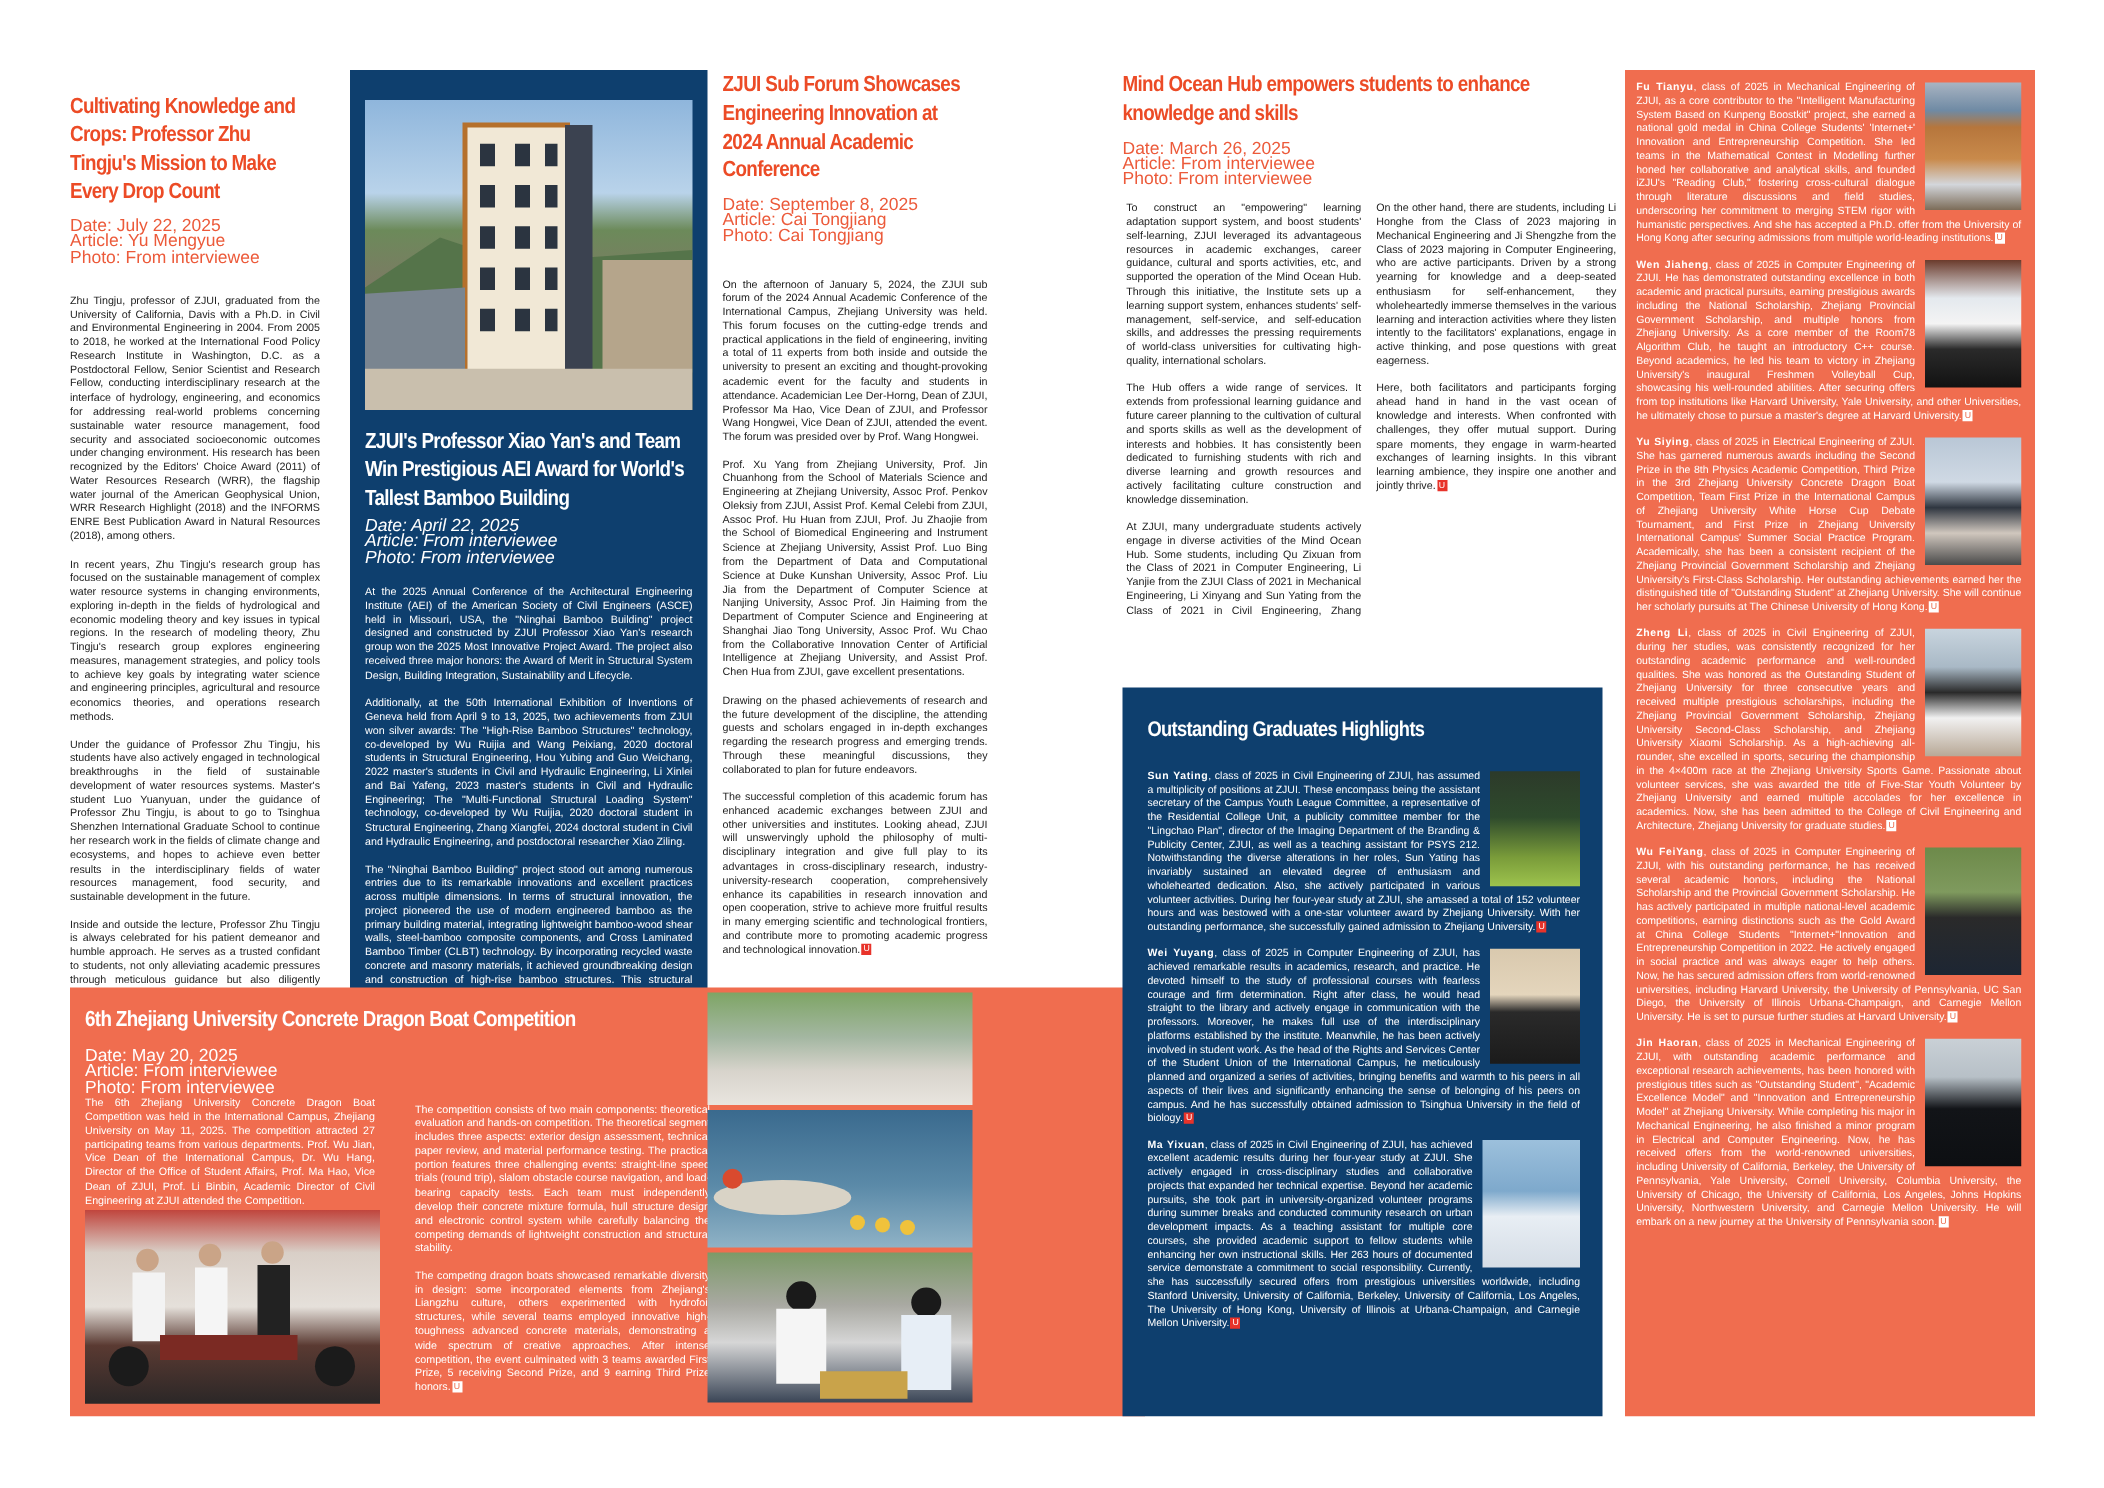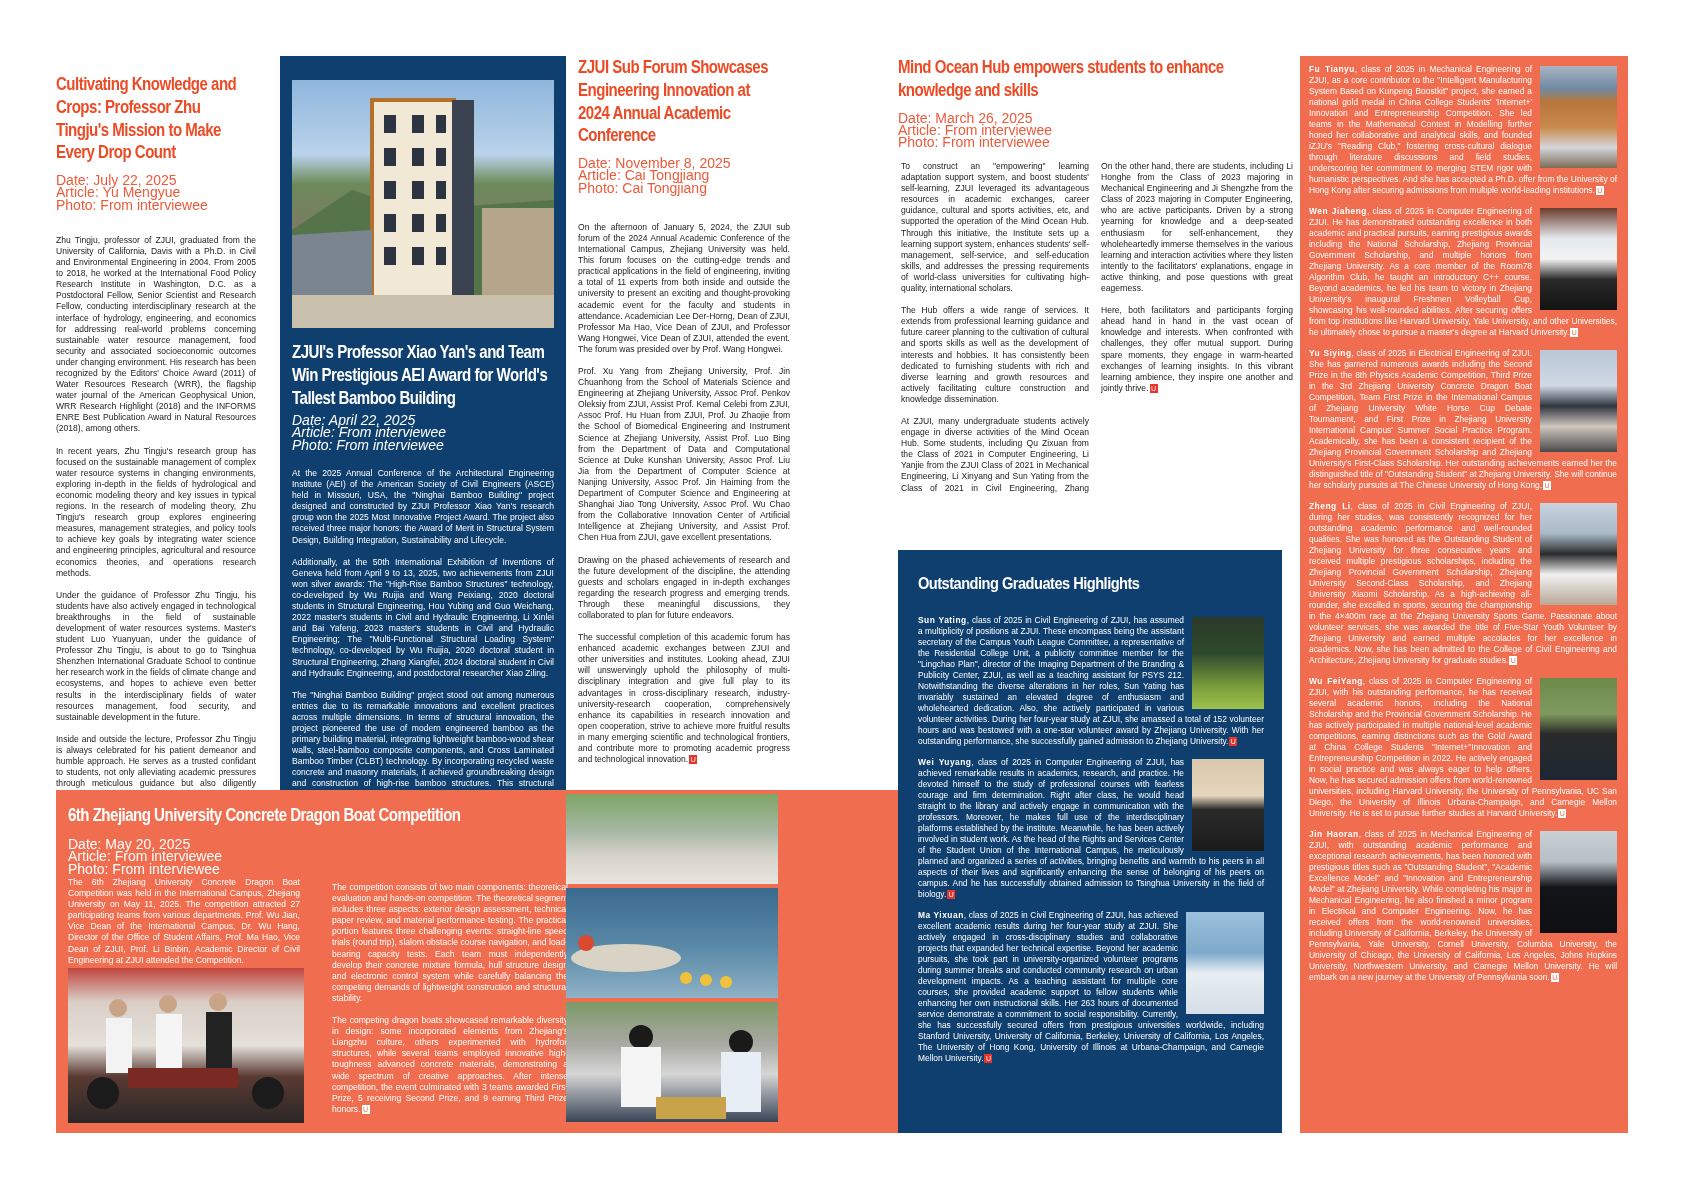--- a/index.html
+++ b/index.html
@@ -74,21 +74,21 @@
   <div style="position:absolute;left:12px;top:412px;width:262px;">
     <p class="body white">At the 2025 Annual Conference of the Architectural Engineering Institute (AEI) of the American Society of Civil Engineers (ASCE) held in Missouri, USA, the "Ninghai Bamboo Building" project designed and constructed by ZJUI Professor Xiao Yan's research group won the 2025 Most Innovative Project Award. The project also received three major honors: the Award of Merit in Structural System Design, Building Integration, Sustainability and Lifecycle.</p>
     <p class="body white">Additionally, at the 50th International Exhibition of Inventions of Geneva held from April 9 to 13, 2025, two achievements from ZJUI won silver awards: The "High-Rise Bamboo Structures" technology, co-developed by Wu Ruijia and Wang Peixiang, 2020 doctoral students in Structural Engineering, Hou Yubing and Guo Weichang, 2022 master's students in Civil and Hydraulic Engineering, Li Xinlei and Bai Yafeng, 2023 master's students in Civil and Hydraulic Engineering; The "Multi-Functional Structural Loading System" technology, co-developed by Wu Ruijia, 2020 doctoral student in Structural Engineering, Zhang Xiangfei, 2024 doctoral student in Civil and Hydraulic Engineering, and postdoctoral researcher Xiao Ziling.</p>
     <p class="body white"><span>The "Ninghai Bamboo Building" project stood out among numerous entries due to its remarkable innovations and excellent practices across multiple dimensions. In terms of structural innovation, the project pioneered the use of modern engineered bamboo as the primary building material, integrating lightweight bamboo-wood shear walls, steel-bamboo composite components, and Cross Laminated Bamboo Timber (CLBT) technology. By incorporating recycled waste concrete and masonry materials, it achieved groundbreaking design and construction of high-rise bamboo structures. This structural system demonstrated exceptional performance in seismic, wind resistance, and durability tests, providing an entirely new technical pathway for sustainable building design. The Ninghai Bamboo Building, comprising six standard floors and an attic, stands seven stories tall with a total height of 20.3 meters and a total floor area of approximately 800 square meters. It currently stands as the tallest engineered bamboo structure in the world.</span><span class="endmark">U</span></p>
   </div>
 </div>
 
 <div class="abs" style="left:578px;top:56px;width:212px;">
   <h2 class="headline" style="font-size:17.5px;width:240px;">ZJUI Sub Forum Showcases Engineering Innovation at 2024 Annual Academic Conference</h2>
   <div style="margin-top:10px;">
-    <div class="meta">Date: November 8, 2025</div>
+    <div class="meta">Date: September 8, 2025</div>
     <div class="meta">Article: Cai Tongjiang</div>
     <div class="meta">Photo: Cai Tongjiang</div>
   </div>
   <div style="margin-top:28px;">
     <p class="body">On the afternoon of January 5, 2024, the ZJUI sub forum of the 2024 Annual Academic Conference of the International Campus, Zhejiang University was held. This forum focuses on the cutting-edge trends and practical applications in the field of engineering, inviting a total of 11 experts from both inside and outside the university to present an exciting and thought-provoking academic event for the faculty and students in attendance. Academician Lee Der-Horng, Dean of ZJUI, Professor Ma Hao, Vice Dean of ZJUI, and Professor Wang Hongwei, Vice Dean of ZJUI, attended the event. The forum was presided over by Prof. Wang Hongwei.</p>
     <p class="body">Prof. Xu Yang from Zhejiang University, Prof. Jin Chuanhong from the School of Materials Science and Engineering at Zhejiang University, Assoc Prof. Penkov Oleksiy from ZJUI, Assist Prof. Kemal Celebi from ZJUI, Assoc Prof. Hu Huan from ZJUI, Prof. Ju Zhaojie from the School of Biomedical Engineering and Instrument Science at Zhejiang University, Assist Prof. Luo Bing from the Department of Data and Computational Science at Duke Kunshan University, Assoc Prof. Liu Jia from the Department of Computer Science at Nanjing University, Assoc Prof. Jin Haiming from the Department of Computer Science and Engineering at Shanghai Jiao Tong University, Assoc Prof. Wu Chao from the Collaborative Innovation Center of Artificial Intelligence at Zhejiang University, and Assist Prof. Chen Hua from ZJUI, gave excellent presentations.</p>
     <p class="body">Drawing on the phased achievements of research and the future development of the discipline, the attending guests and scholars engaged in in-depth exchanges regarding the research progress and emerging trends. Through these meaningful discussions, they collaborated to plan for future endeavors.</p>
     <p class="body"><span>The successful completion of this academic forum has enhanced academic exchanges between ZJUI and other universities and institutes. Looking ahead, ZJUI will unswervingly uphold the philosophy of multi- disciplinary integration and give full play to its advantages in cross-disciplinary research, industry-university-research cooperation, comprehensively enhance its capabilities in research innovation and open cooperation, strive to achieve more fruitful results in many emerging scientific and technological frontiers, and contribute more to promoting academic progress and technological innovation.</span><span class="endmark">U</span></p>
   </div>
 </div>

